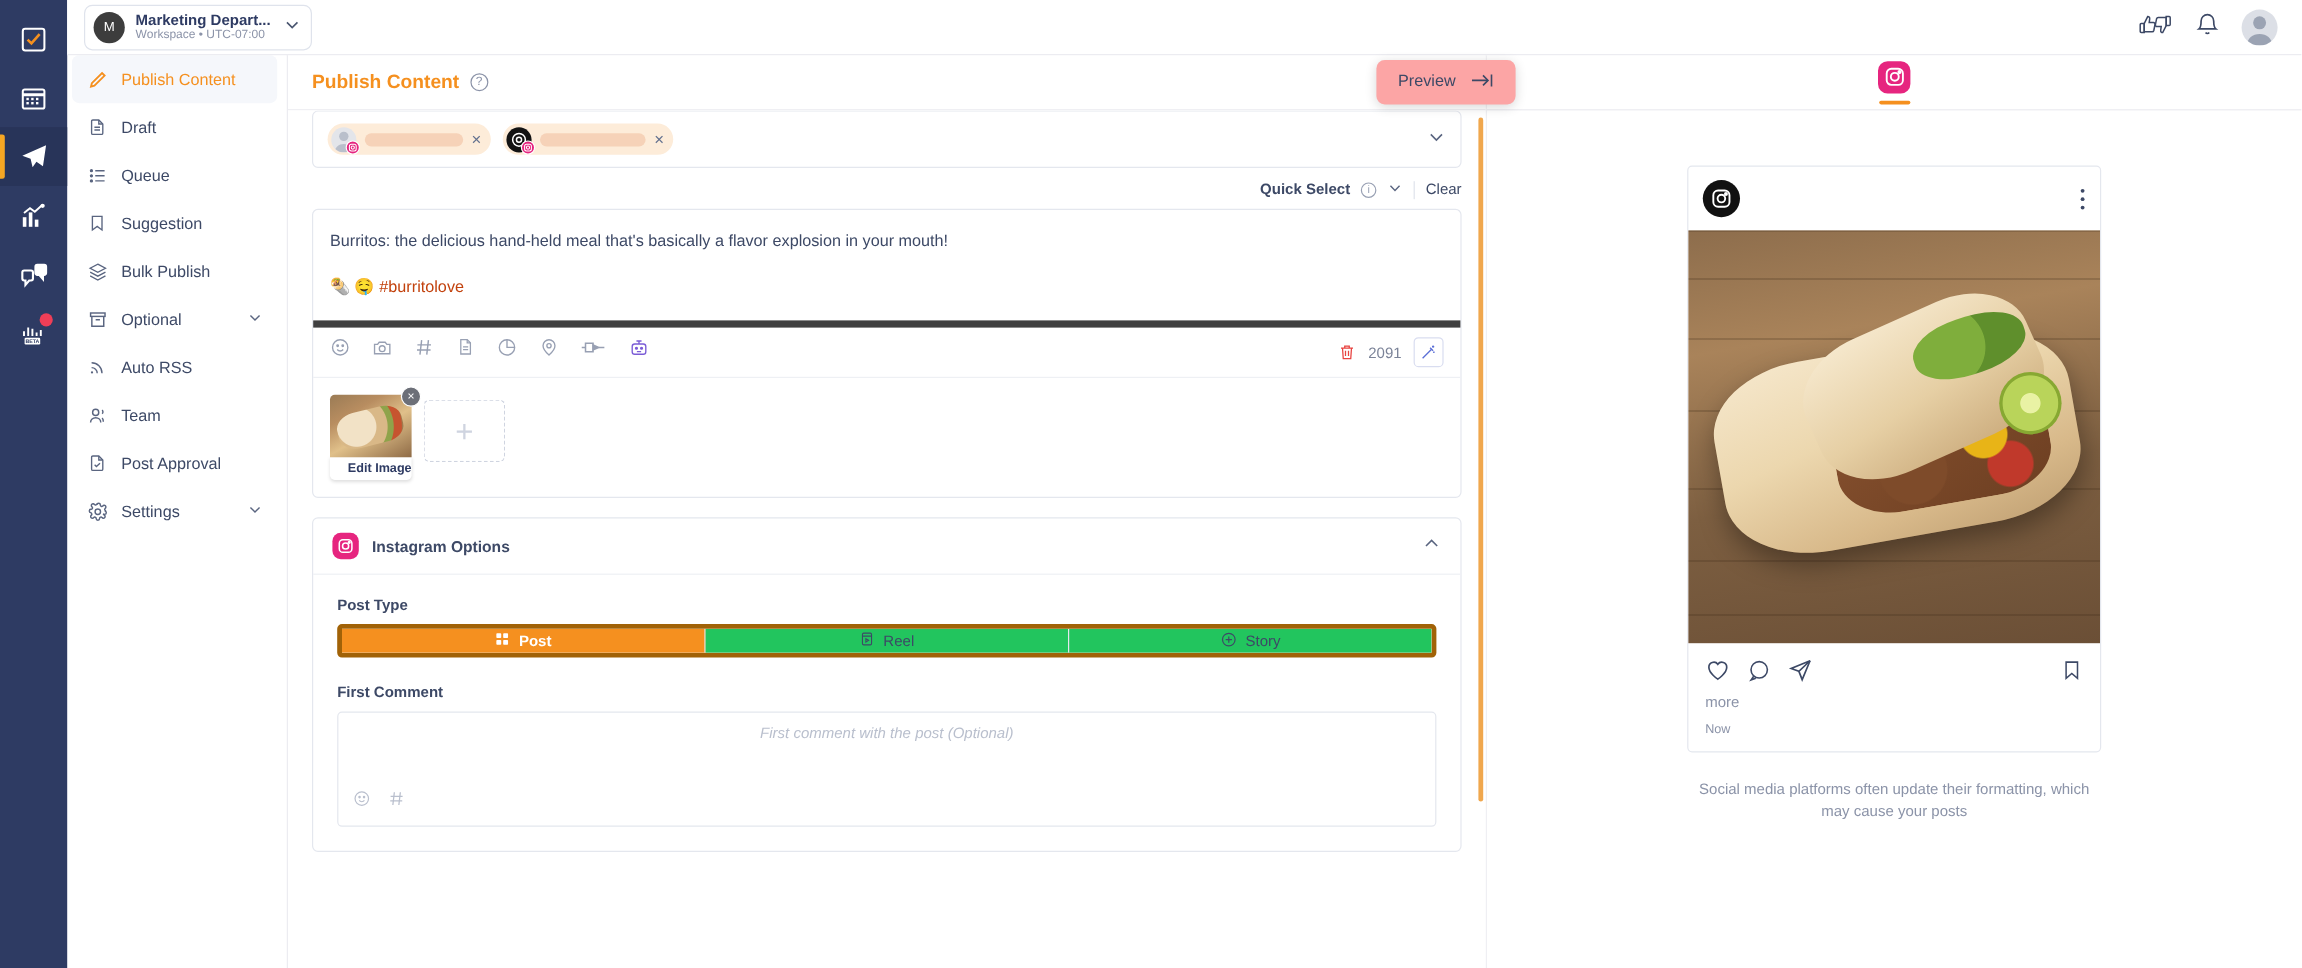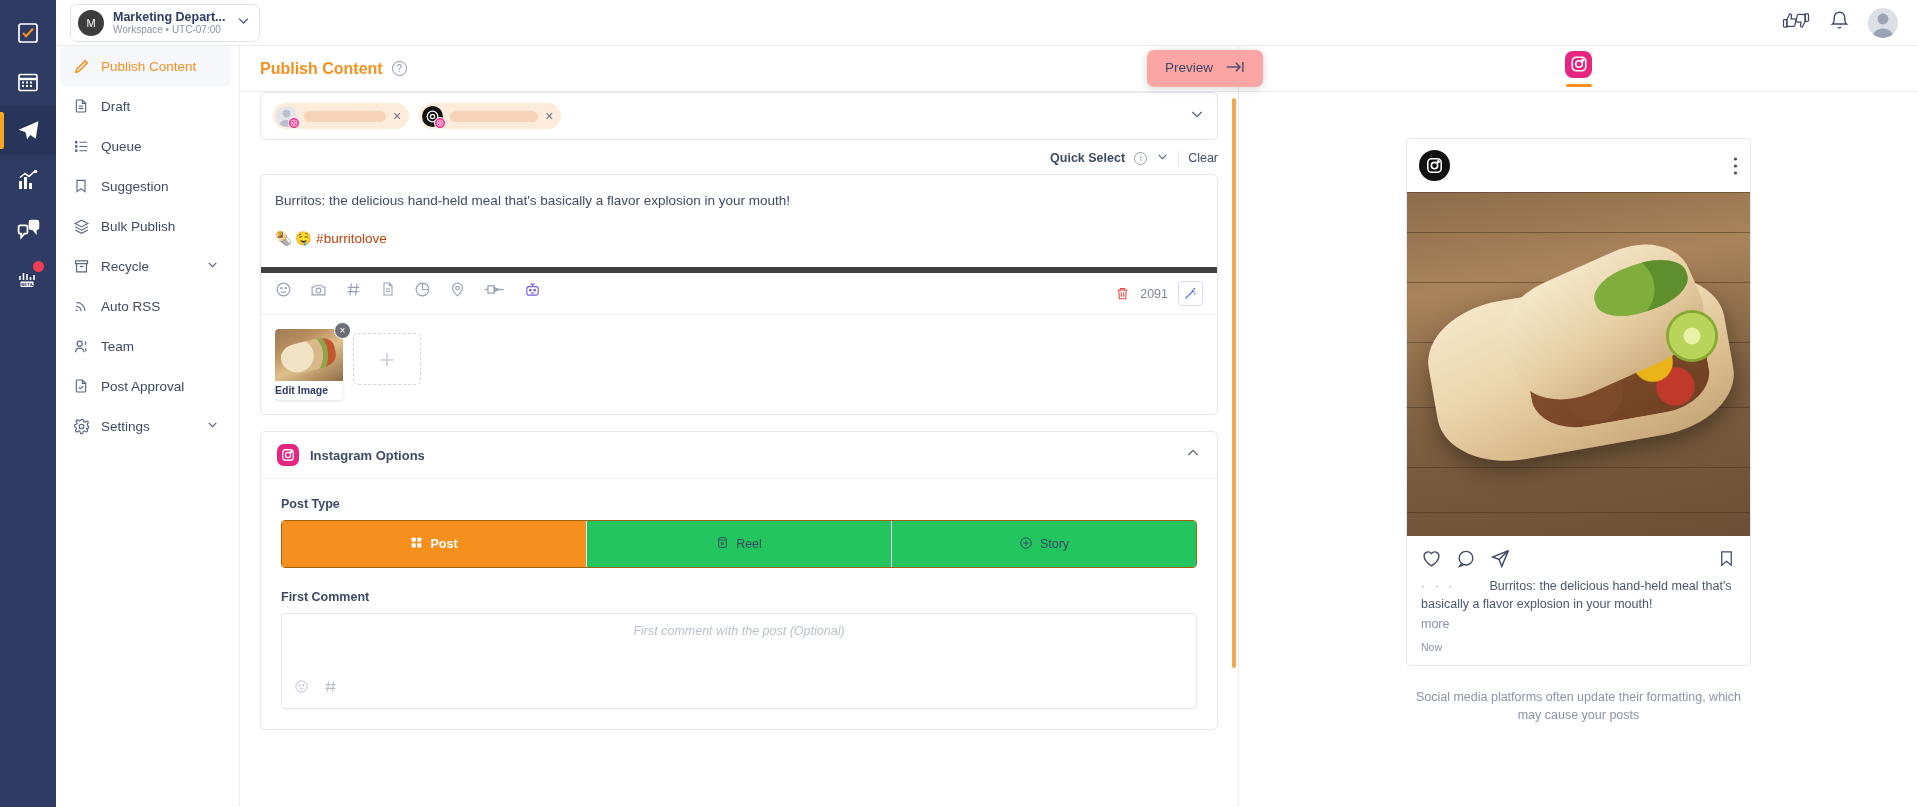--- a/index.html
+++ b/index.html
@@ -161,21 +161,21 @@
     transform: rotate(-14deg);
   }
   .thumb-x {
     position: absolute; top: -7px; right: -8px; width: 17px; height: 17px;
     border-radius: 50%; background: #6c6f78; color: #fff; font-size: 10px;
     display: flex; align-items: center; justify-content: center; cursor: pointer;
     border: 1.5px solid #fff;
   }
   .thumb-cap {
     background: #fff; font-size: 10.5px; font-weight: 700; color: #2e3b63;
-    text-align: left; padding: 3px 0 4px; border-radius: 0 0 4px 4px;
+    text-align: right; padding: 3px 0 4px; border-radius: 0 0 4px 4px;
     box-shadow: 0 1px 3px rgba(0,0,0,.13); cursor: pointer;
   }
   .add-media {
     width: 68px; height: 52px; border: 1.5px dashed #cfd4e0; border-radius: 5px;
     display: flex; align-items: center; justify-content: center; color: #cfd4e0;
     font-size: 26px; font-weight: 300; cursor: pointer; margin-top: 4px;
   }
 
   .opt-card { border: 1px solid #e4e7ee; border-radius: 5px; margin-top: 16px; background:#fff;}
   .opt-head {
@@ -184,22 +184,22 @@
   }
   .ig-badge {
     width: 22px; height: 22px; border-radius: 7px; background: #e6257f;
     display: flex; align-items: center; justify-content: center; flex:0 0 22px;
   }
   .opt-title { font-size: 13px; font-weight: 600; color: #3d4966; }
   .opt-caret { margin-left: auto; color: #62708e; }
   .opt-body { padding: 18px 20px 20px; }
   .field-label { font-size: 12.5px; font-weight: 600; color: #3d4966; margin-bottom: 9px; }
   .seg {
-    display: flex; border: 1px solid #a16207; border-radius: 4px; overflow: hidden;
-    height: 48px; margin-bottom: 22px;
+    display: flex; border: 4px solid #a16207; border-radius: 4px; overflow: hidden;
+    height: 28px; margin-bottom: 22px;
   }
   .seg-btn {
     flex: 1 1 0; display: flex; align-items: center; justify-content: center; gap: 7px;
     font-size: 12.5px; color: #3d4966; cursor: pointer;
     border-right: 1px solid #e4e7ee; background: #22c55e;
   }
   .seg-btn:last-child { border-right: none; }
   .seg-btn.active { background: #f5901f; color: #fff; font-weight: 600; }
   .fc-box {
     border: 1px solid #e4e7ee; border-radius: 4px; height: 96px;
@@ -393,21 +393,21 @@
       <span>Bulk Publish</span>
     </div>
     <div class="nav-item">
       <span class="nv-ico">
         <svg width="17" height="17" viewBox="0 0 24 24" fill="none" stroke="#5a6580" stroke-width="1.7">
             <rect x="3.5" y="4" width="17" height="4"></rect>
             <path d="M5 8v11.5h14V8"></path>
             <path d="M9.5 12h5"></path>
           </svg>
       </span>
-      <span>Recycle</span>
+      <span>Optional</span>
       <span class="chev">
         <svg width="13" height="13" viewBox="0 0 24 24" fill="none" stroke="#5a6580" stroke-width="2.2">
             <path d="M5 9l7 7 7-7"></path>
           </svg>
       </span>
     </div>
     <div class="nav-item">
       <span class="nv-ico">
         <svg width="16" height="16" viewBox="0 0 24 24" fill="none" stroke="#5a6580" stroke-width="1.7">
             <path d="M5 19a0 0 0 010 0"></path>
@@ -795,23 +795,20 @@
                   <path d="M21 3L3 10.3l7.4 2.8L21 3z"></path>
                   <path d="M21 3l-7.5 18-3.1-7.9"></path>
                 </svg>
             </span>
             <span class="ig-save">
               <svg width="19" height="19" viewBox="0 0 24 24" fill="none" stroke="#3d4966" stroke-width="1.6">
                   <path d="M6 3.5h12v17l-6-5-6 5z"></path>
                 </svg>
             </span>
           </div>
-          <div class="ig-caption">
-            <span class="ig-cap-dots">· · ·</span><span>Burritos: the delicious hand-held meal that's basically a flavor explosion in your mouth!</span>
-          </div>
           <div class="ig-more">more</div>
           <div class="ig-time">Now</div>
         </div>
         <div class="disclaimer">Social media platforms often update their formatting, which may cause your posts</div>
       </div>
     </div>
 
   </div>
 </div>
 

